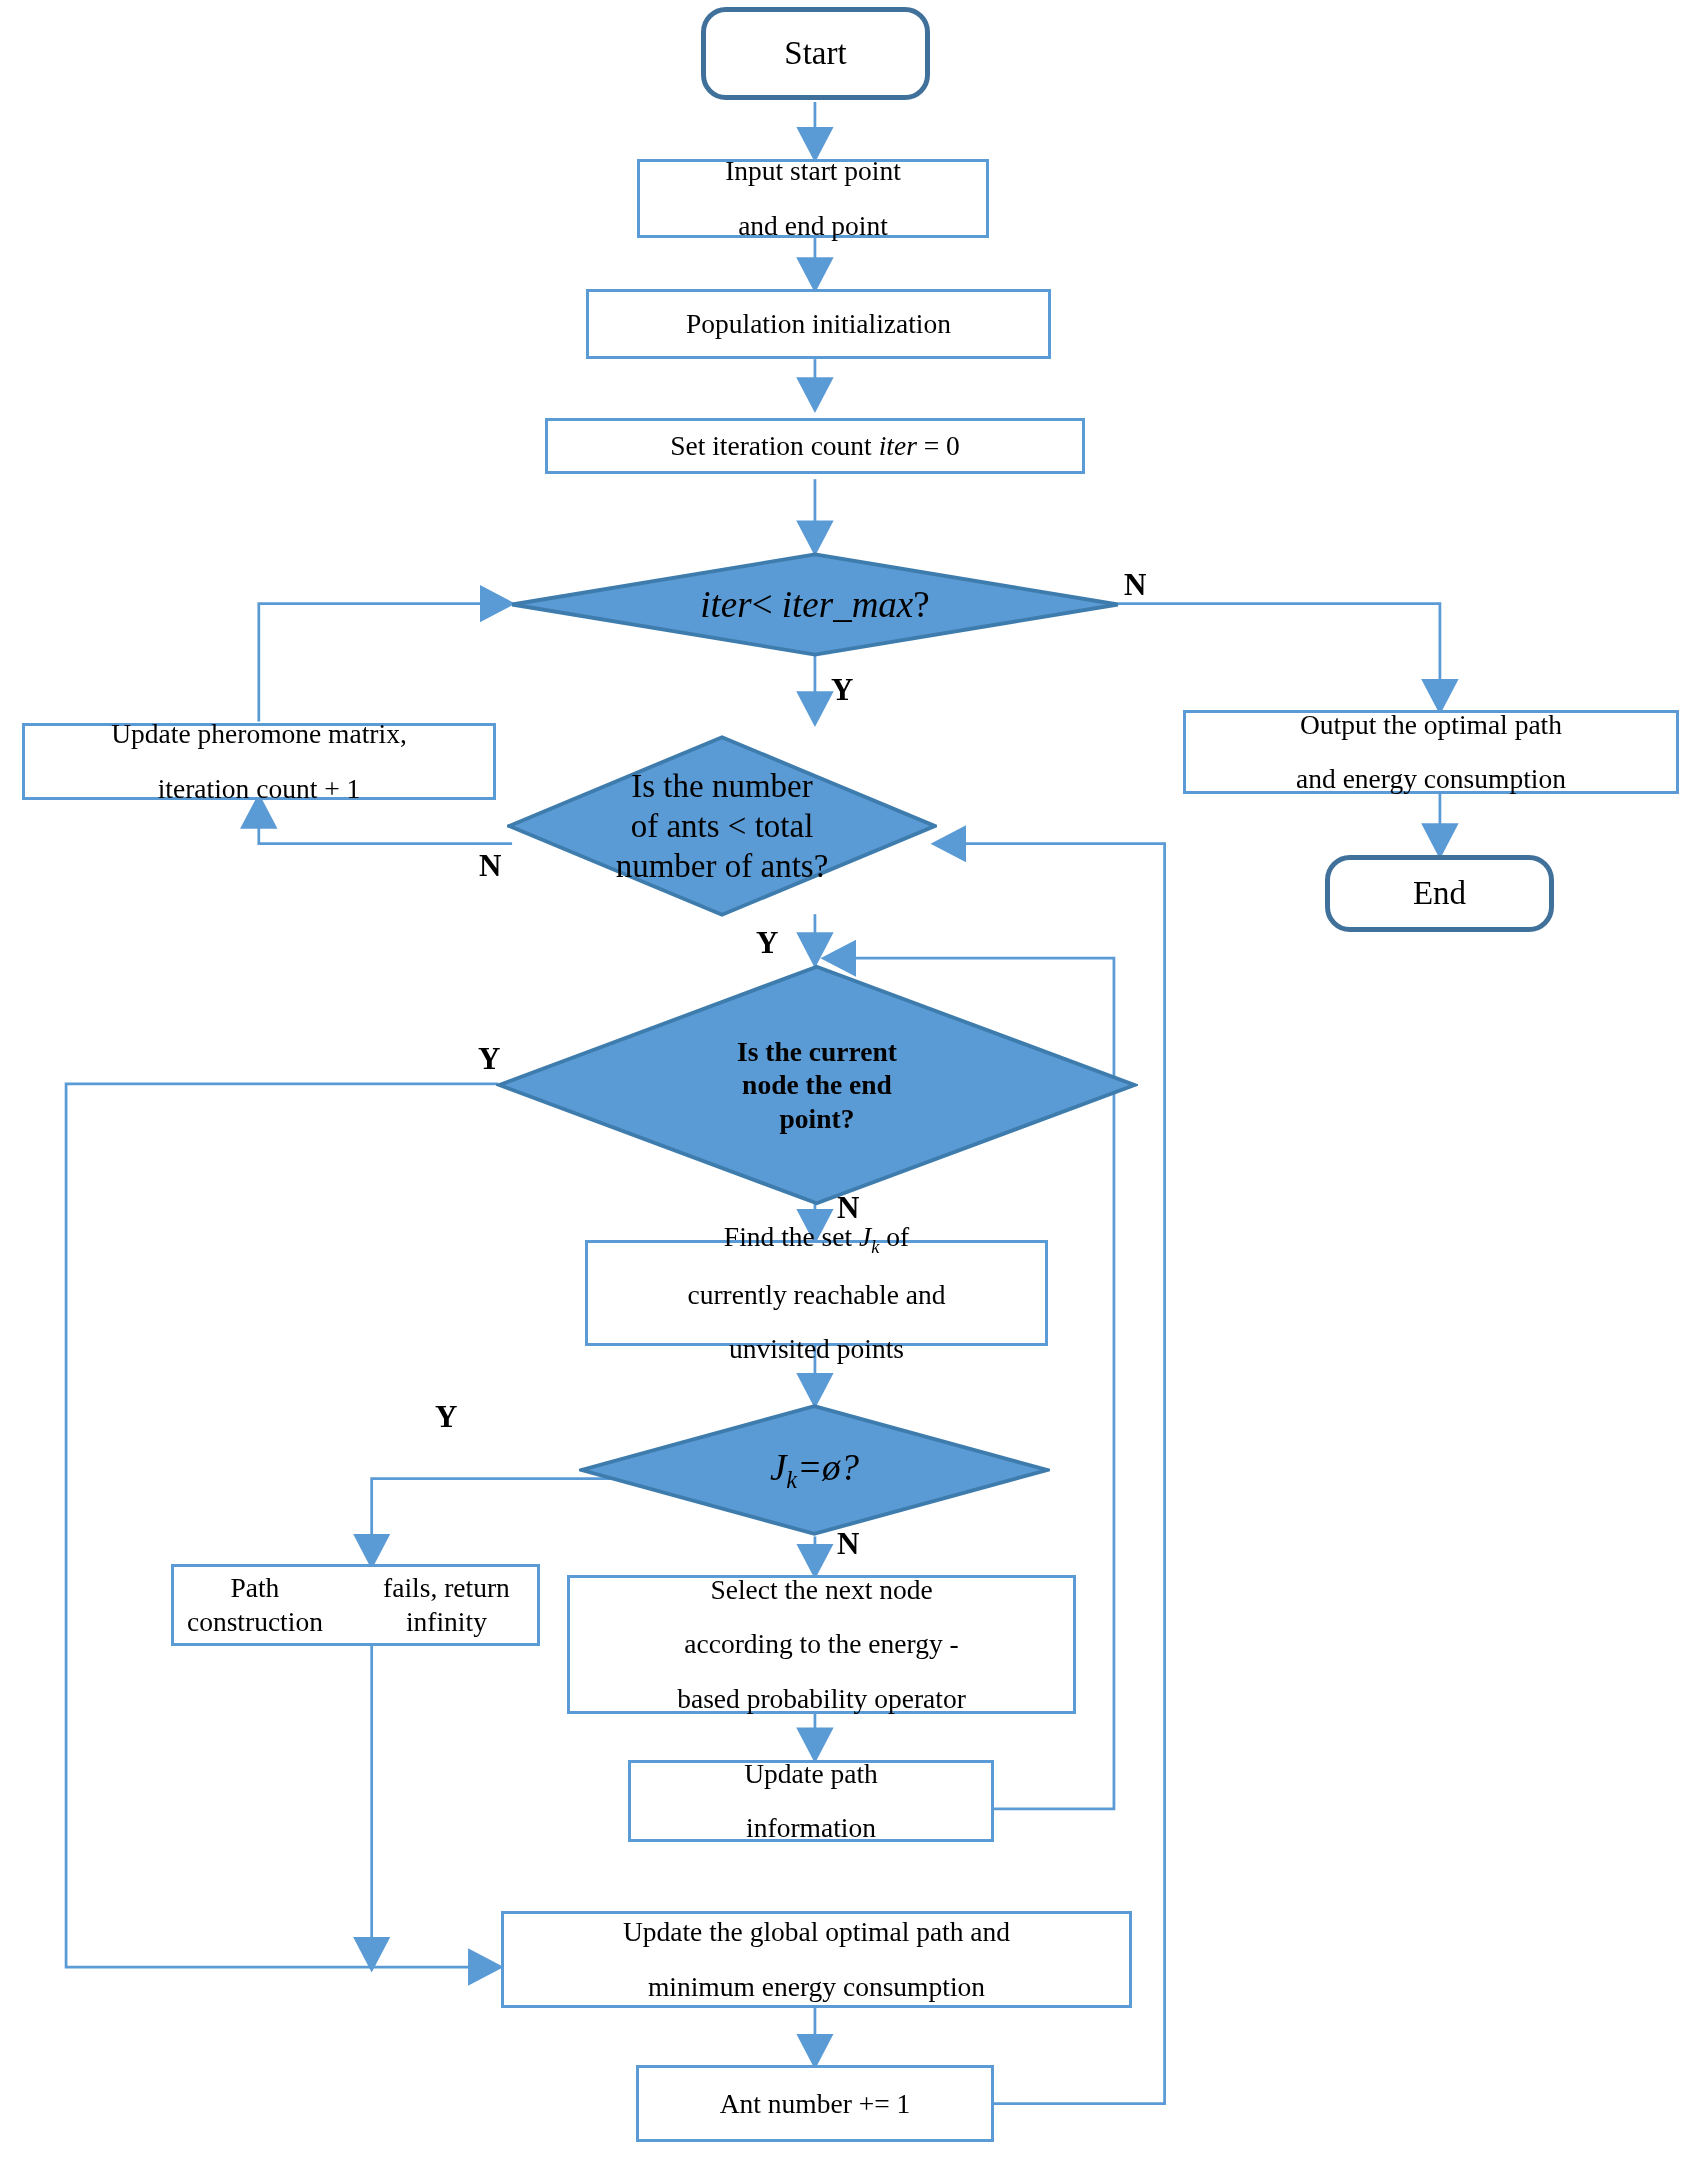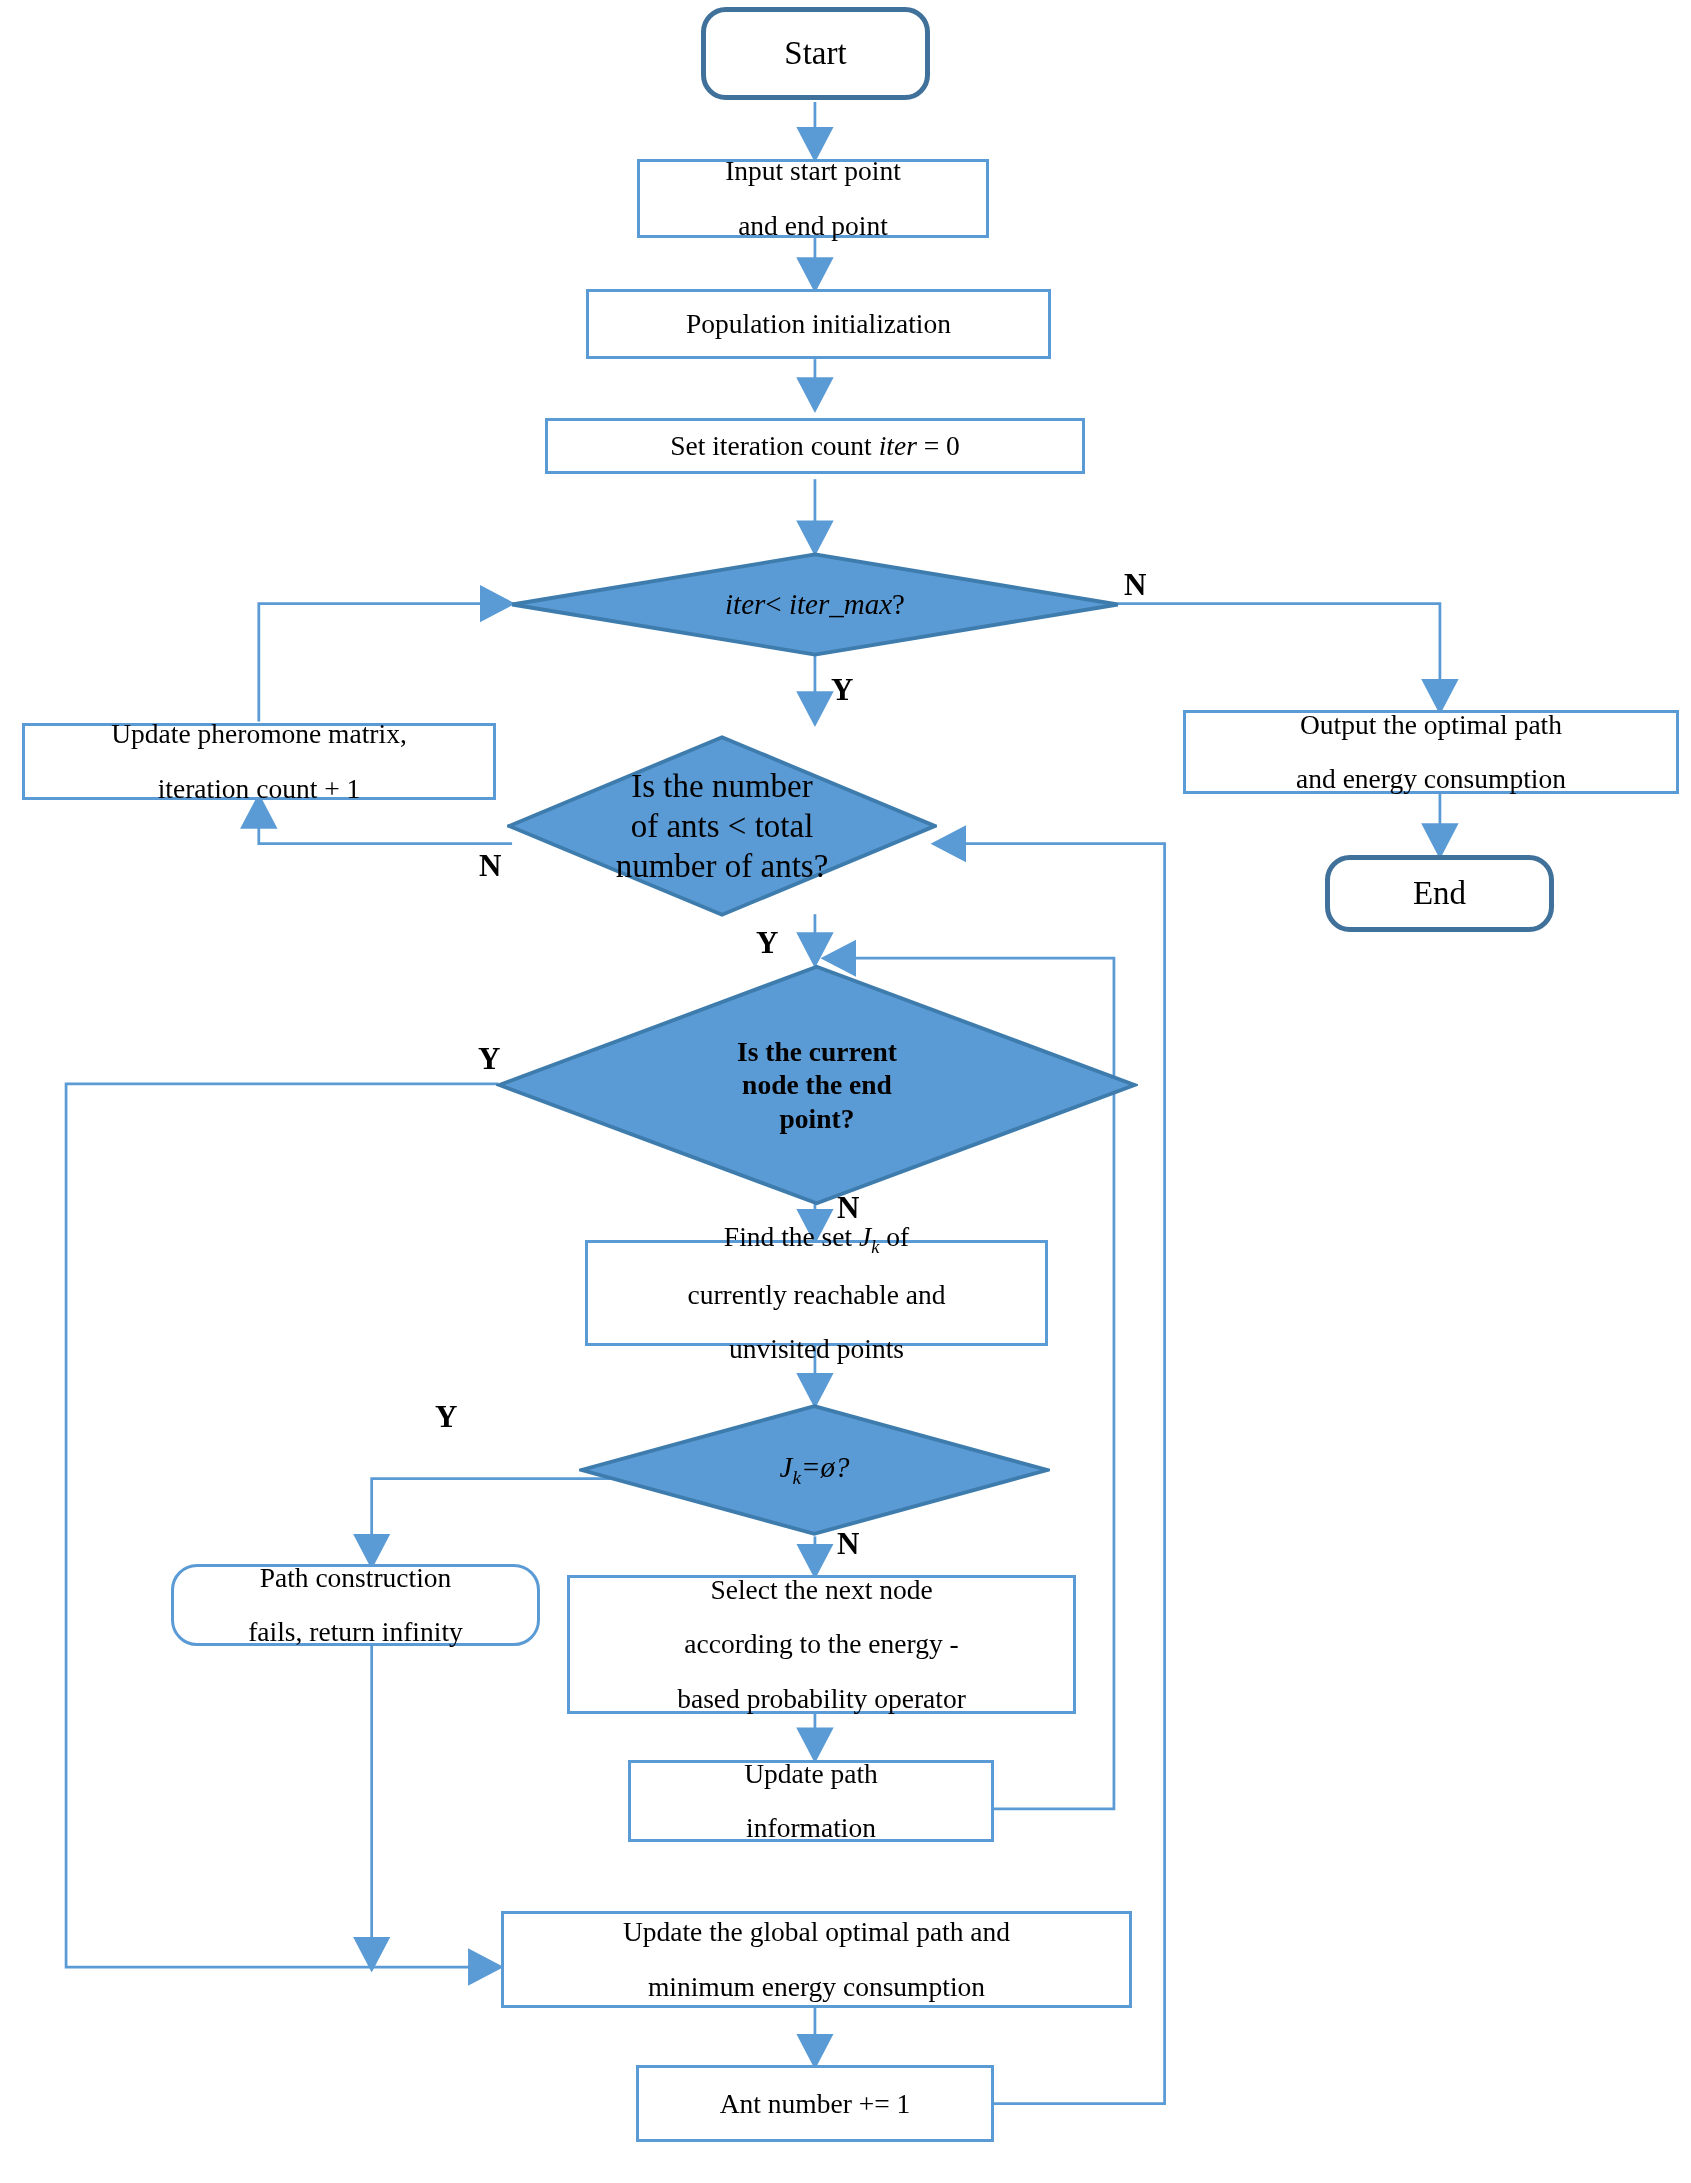--- a/index.html
+++ b/index.html
@@ -8,21 +8,21 @@
   svg#wires{position:absolute;left:0;top:0;width:1691px;height:2183px;}
   .node{position:absolute;box-sizing:border-box;display:flex;align-items:center;justify-content:center;text-align:center;color:#000;}
   .proc{background:#ffffff;border:3.3px solid #5B9BD5;gap:20px;}
   .term{background:#ffffff;border:5px solid #40719B;border-radius:25px;}
   .diamondwrap{position:absolute;display:flex;align-items:center;justify-content:center;text-align:center;}
   .dtext{position:relative;z-index:3;color:#000;line-height:1.22;}
   .dshape{position:absolute;left:0;top:0;z-index:1;}
   .lbl{position:absolute;font-weight:bold;color:#000;font-family:"Liberation Serif", serif;}
   .t48{font-size:33px;}
   .t50{font-size:27.5px;}
-  .t52{font-size:29px;}
+  .t52{font-size:37px;}
   .t56{font-size:31px;}
   .t60{font-size:33px;}
   .it{font-style:italic;}
   .sub{font-size:0.66em;vertical-align:sub;font-style:italic;}
   .ln{line-height:1.24;}
 </style>
 </head>
 <body>
 
 <div id="stage">
@@ -135,21 +135,21 @@
   <div class="diamondwrap" style="left:579px;top:1404px;width:471px;height:132px;">
     <svg class="dshape" width="471" height="132" viewBox="0 0 855 240">
       <polygon points="427,4 851,120 427,236 4,120" fill="#5B9BD5" stroke="#3E7CAD" stroke-width="7"></polygon>
     </svg>
     <span class="dtext t52"><span class="it">J</span><span class="sub">k</span><span class="it">=ø?</span></span>
   </div>
 
   <span class="lbl t56" style="left:435px;top:1399px;">Y</span>
   <span class="lbl t56" style="left:837px;top:1526px;">N</span>
 
-  <div class="node proc t50 ln" style="left:171px;top:1564px;width:369px;height:82px;flex-direction:column;border-radius:26px;">
+  <div class="node proc t50 ln" style="left:171px;top:1564px;width:369px;height:82px;flex-direction:row;">
     <span>Path construction</span>
     <span>fails, return infinity</span>
   </div>
 
   <div class="node proc t50 ln" style="left:567px;top:1575px;width:509px;height:139px;flex-direction:column;">
     <span>Select the next node</span>
     <span>according to the energy -</span>
     <span>based probability  operator</span>
   </div>
 

